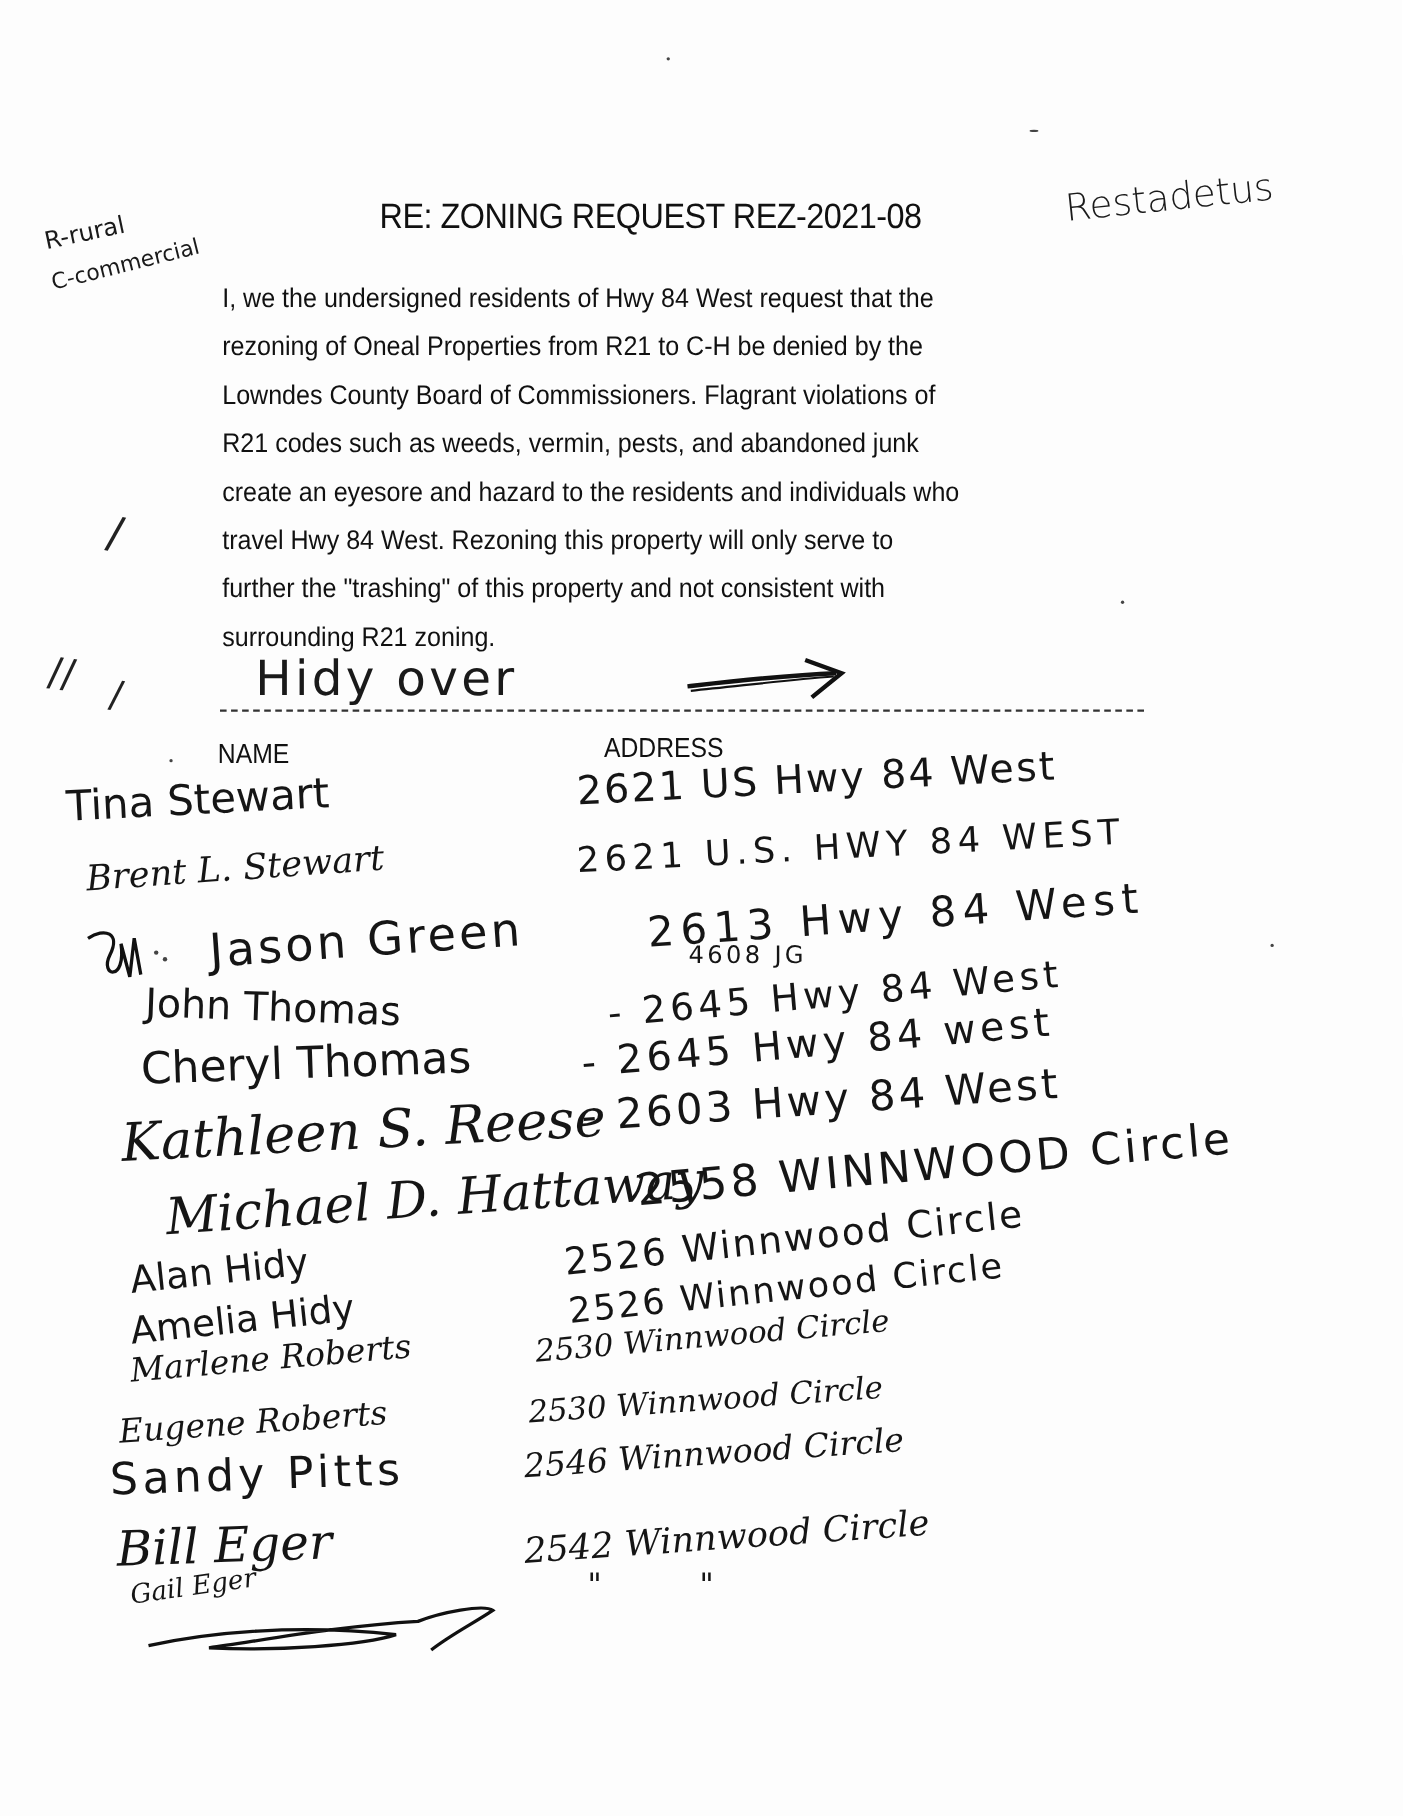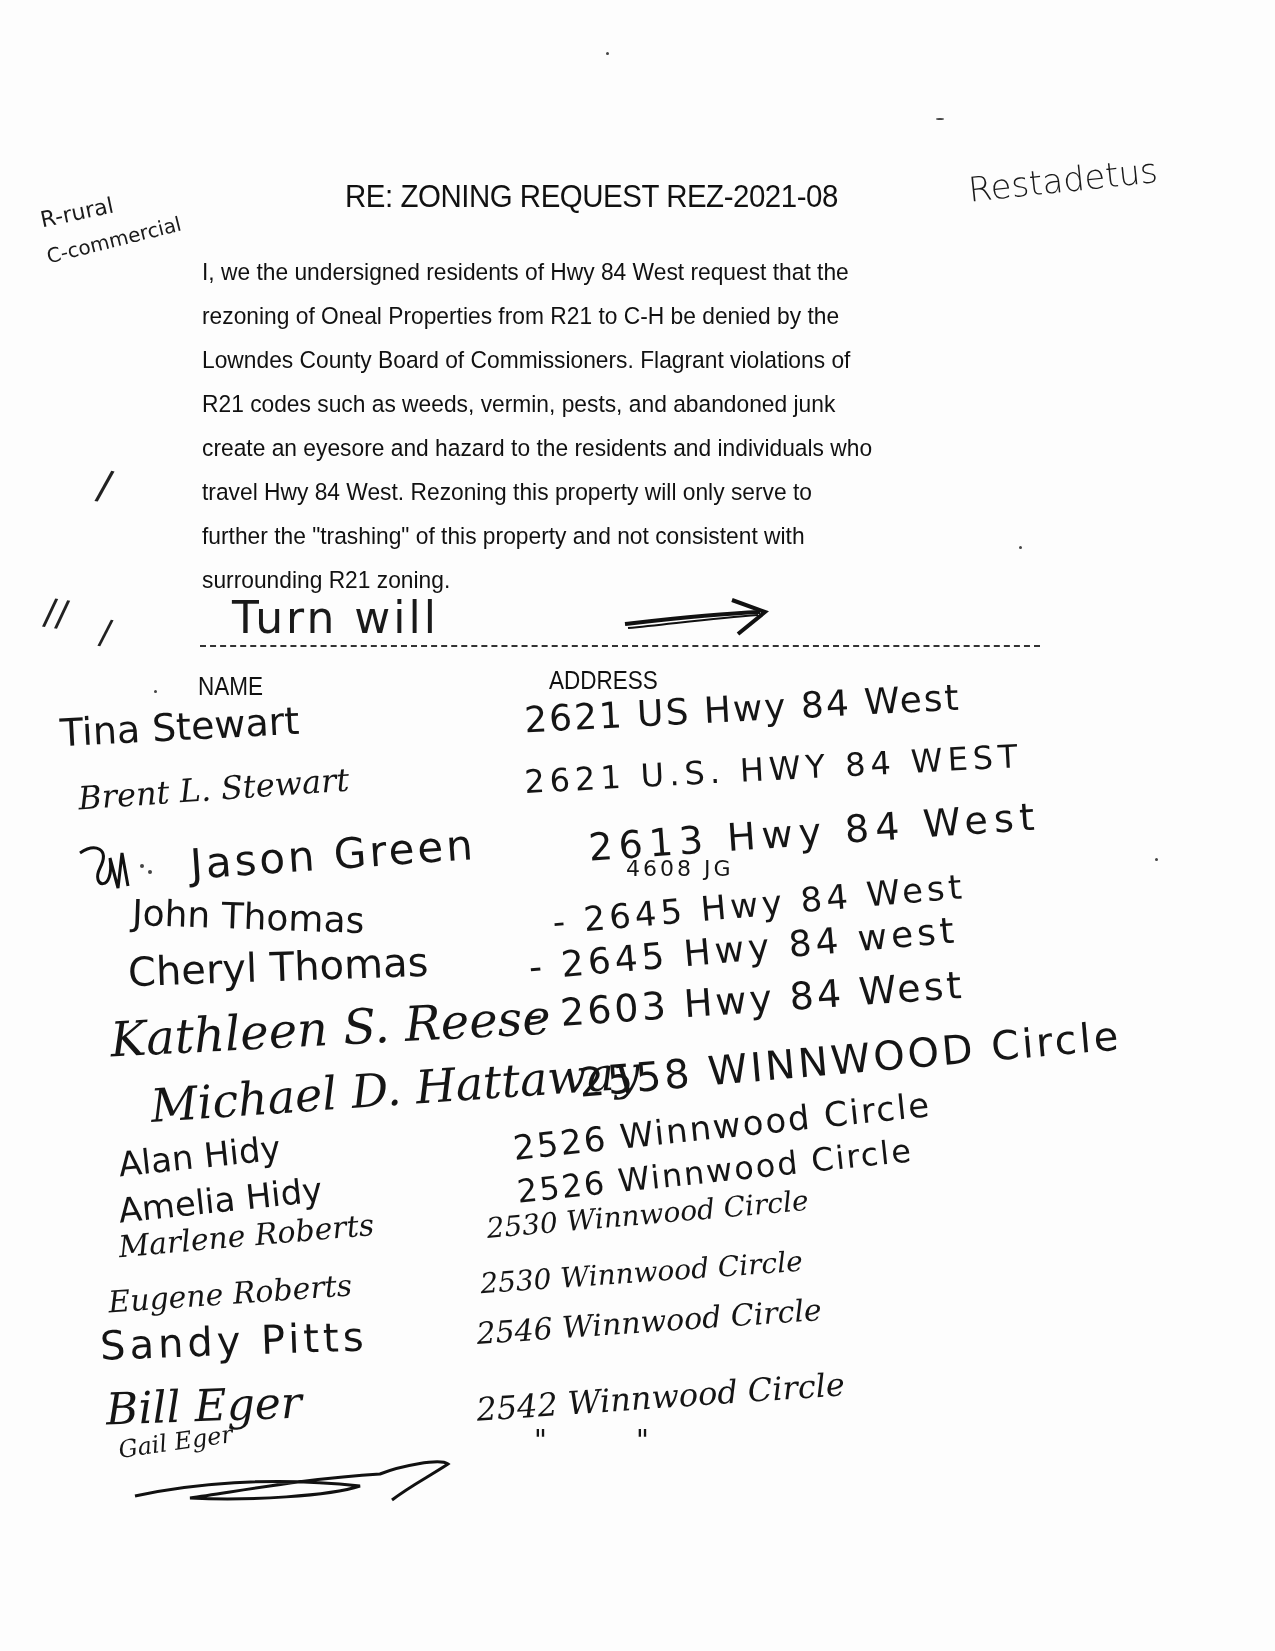--- a/index.html
+++ b/index.html
@@ -68,21 +68,21 @@
     <span class="line">create an eyesore and hazard to the residents and individuals who</span>
     <span class="line">travel Hwy 84 West.  Rezoning this property will only serve to</span>
     <span class="line">further the "trashing" of this property and not consistent with</span>
     <span class="line">surrounding R21 zoning.</span>
   </div>
 
   <div class="margin-mark" style="left:98px;top:462px;font-size:40px;transform:rotate(12deg)">/</div>
   <div class="margin-mark" style="left:44px;top:592px;font-size:36px;transform:rotate(8deg)">//</div>
   <div class="margin-mark" style="left:100px;top:612px;font-size:34px;transform:rotate(10deg)">/</div>
 
-  <div class="hand turn-over">Turn will</div>
+  <div class="hand turn-over">Hidy over</div>
   <svg class="arrow" viewBox="0 0 160 40">
     <path d="M5 26 C40 22, 90 16, 140 14" stroke="#111" stroke-width="4" fill="none"></path>
     <path d="M8 30 C50 26, 95 20, 138 17" stroke="#111" stroke-width="2" fill="none"></path>
     <path d="M112 2 L145 14 L118 36" stroke="#111" stroke-width="4" fill="none"></path>
   </svg>
   <div class="dash-line"></div>
 
   <div class="col-head" style="left:198px;top:672px">NAME</div>
   <div class="col-head" style="left:549px;top:666px">ADDRESS</div>
 

